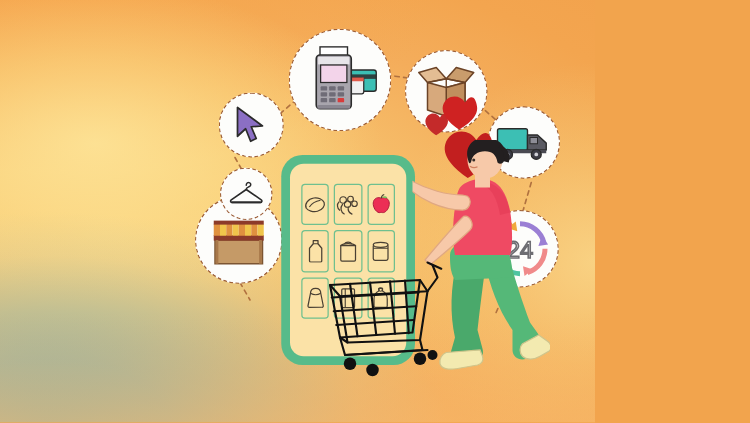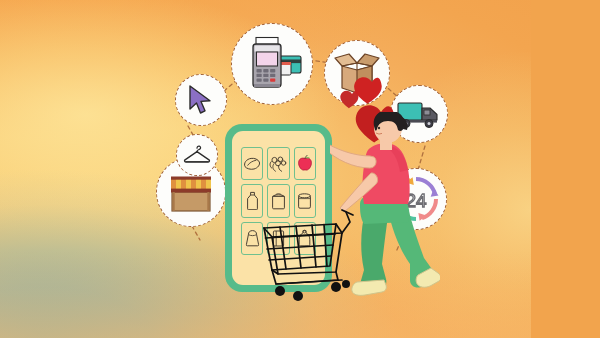--- a/index.html
+++ b/index.html
@@ -3,21 +3,21 @@
 <meta charset="utf-8">
 <title>E-commerce Shopping Illustration</title>
 <style>
   html,body{margin:0;padding:0;}
   body{
     width:600px;height:338px;overflow:hidden;
     font-family:"Liberation Sans", sans-serif;
     background:#f2a44d;
   }
   #stage{
-    position:relative;width:531px;height:338px;overflow:hidden;
+    position:relative;width:476px;height:338px;overflow:hidden;
   }
   .bg-layer{position:absolute;inset:0;}
   
   #bg-base{
     background:
       radial-gradient(140% 95% at 18% 55%, #fbd98a 0%, #f9cf7c 18%, #f6bc68 38%, #f4ad5b 55%, #f3a54f 72%, #f2a04a 100%);
   }
   
   #bg-top-orange{
     background:radial-gradient(90% 70% at 12% -8%, rgba(246,166,77,.95) 0%, rgba(246,166,77,.55) 38%, rgba(246,166,77,0) 70%);

